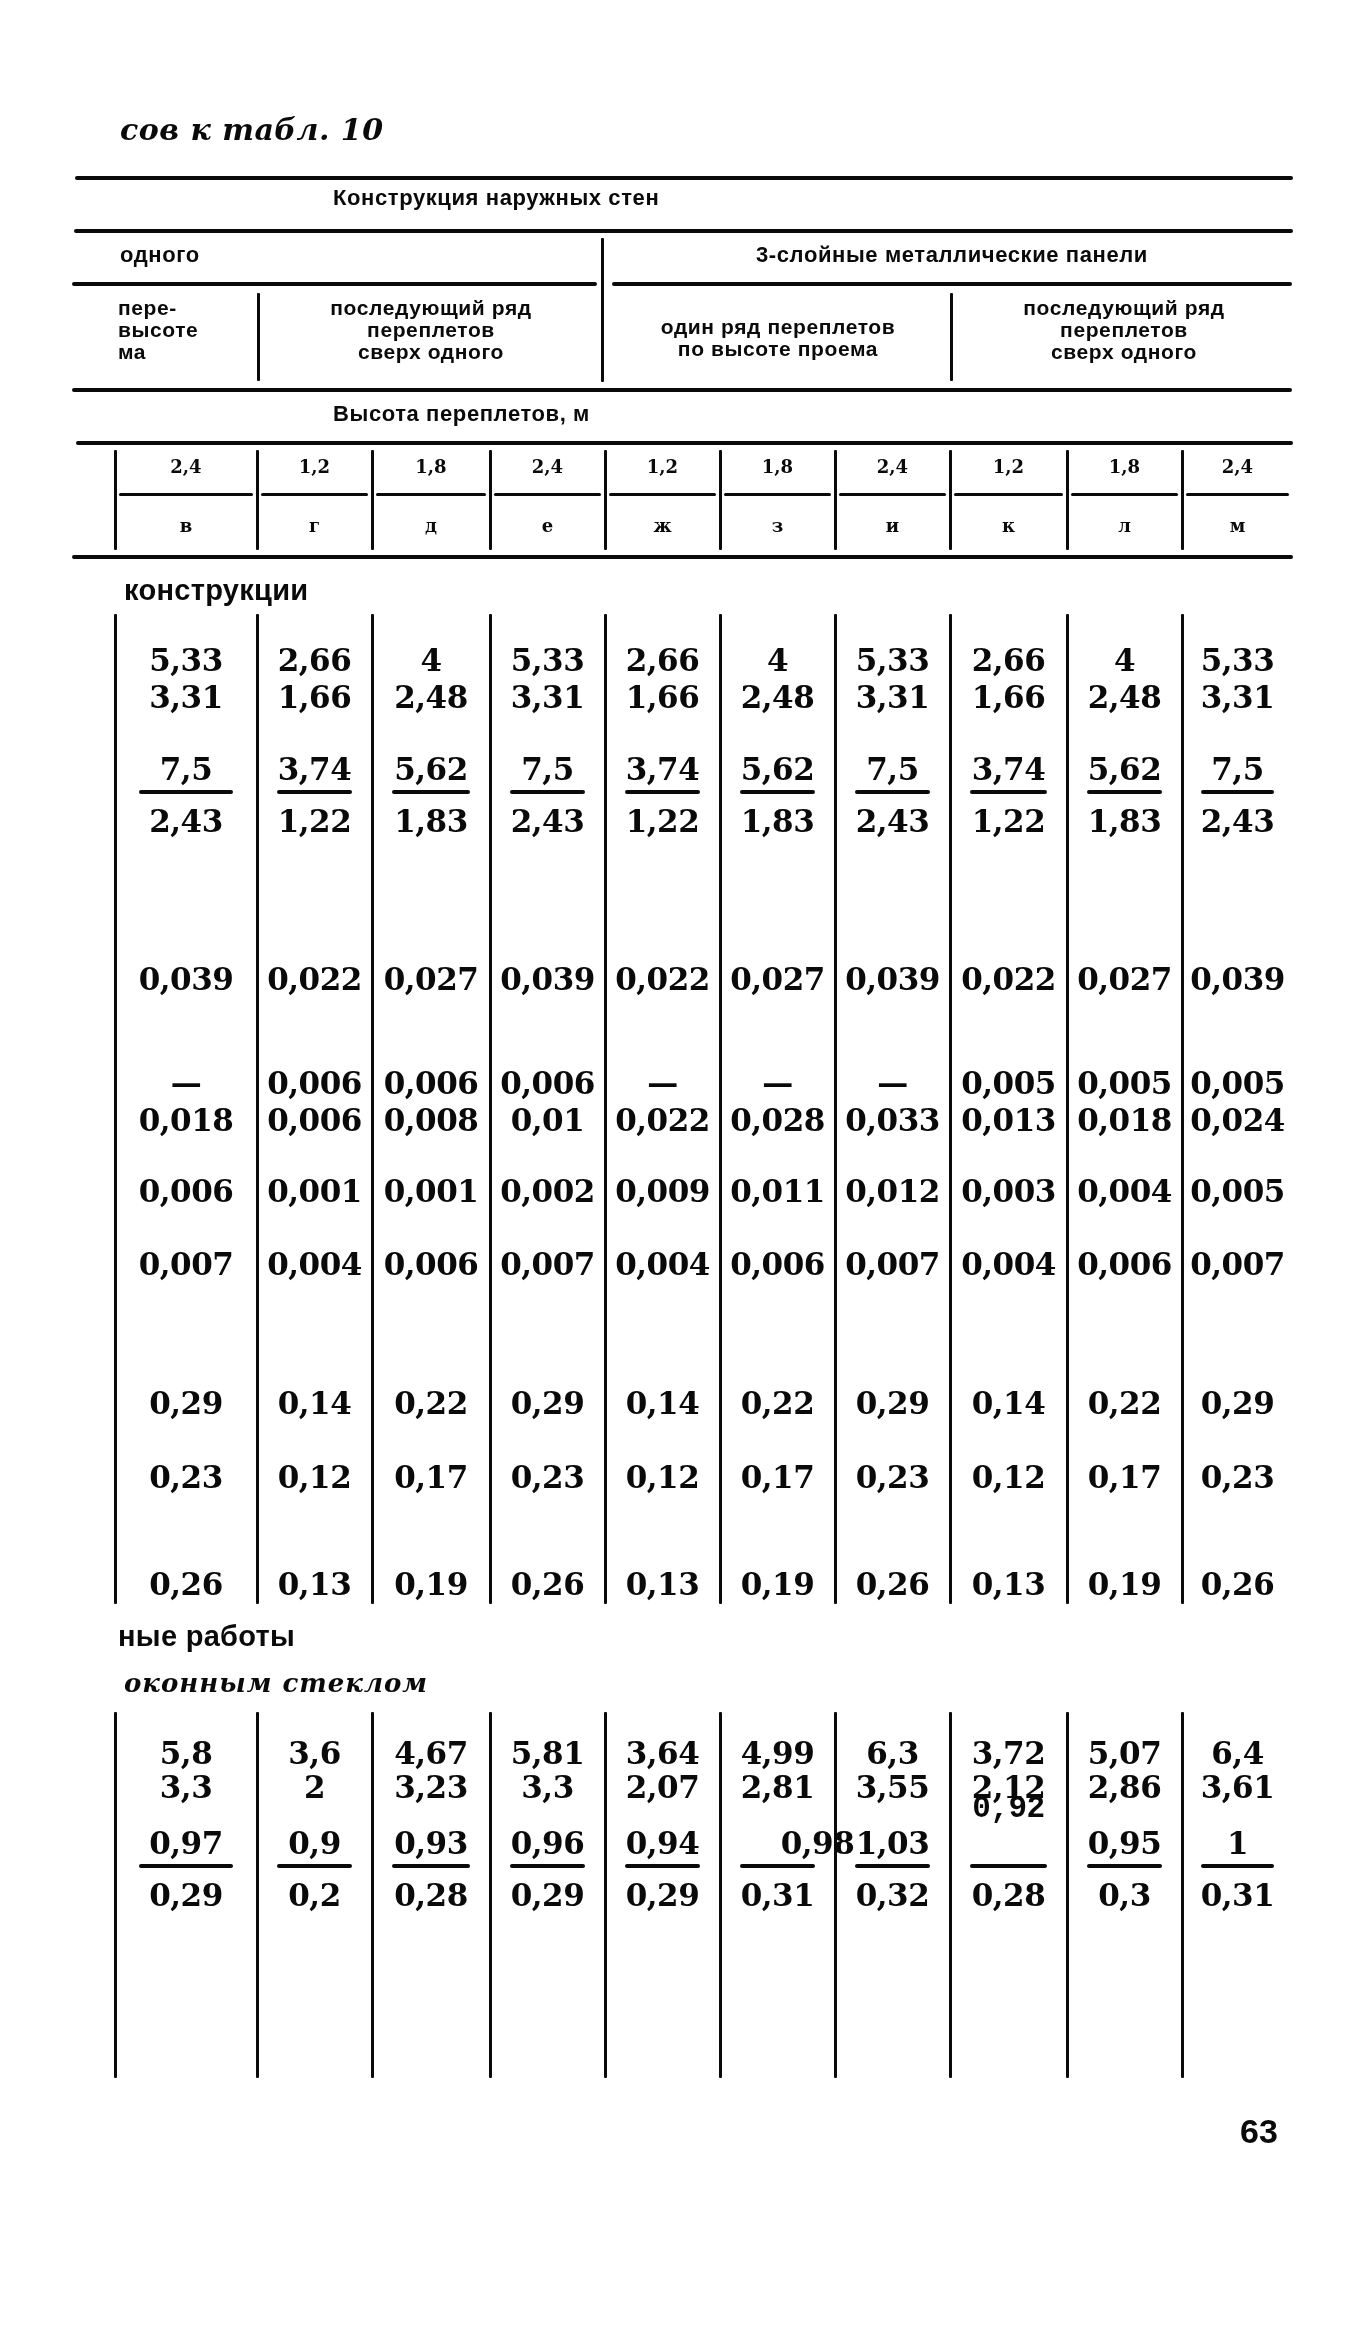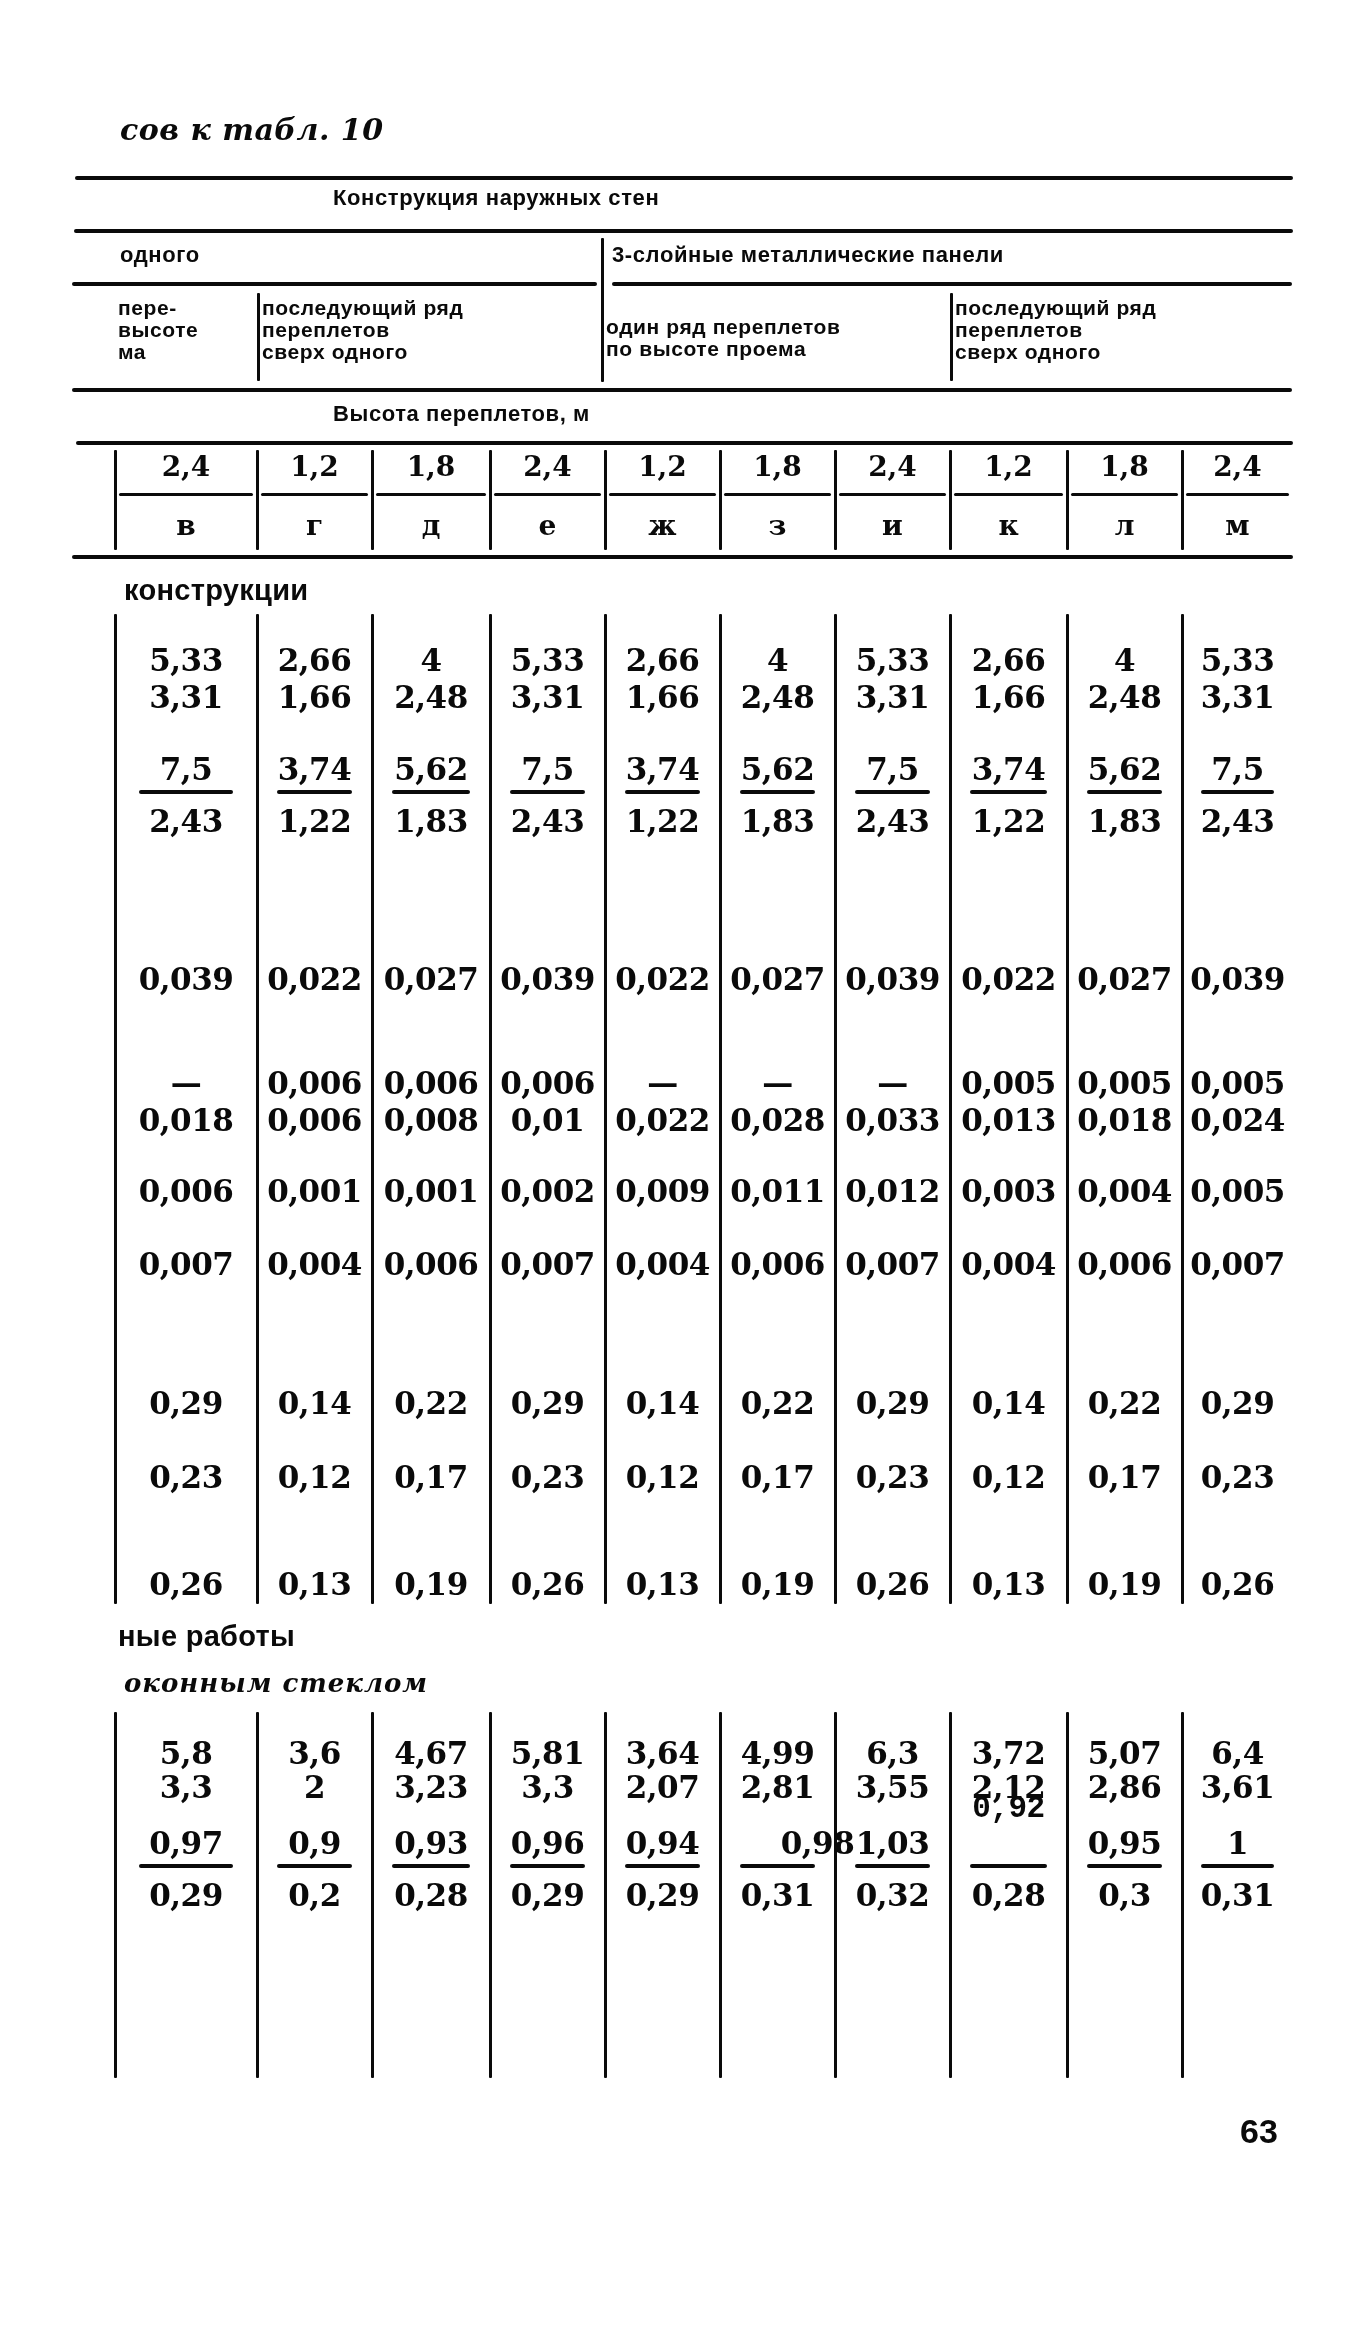--- a/index.html
+++ b/index.html
@@ -2,24 +2,24 @@
 <html><head>
 <meta charset="utf-8">
 <style>
   html, body { margin:0; padding:0; background:#ffffff; }
   body { width:1364px; height:2329px; position:relative; overflow:hidden; color:#0a0a0a; }
   .abs { position:absolute; }
   .title { left:120px; top:112px; font-family:"DejaVu Serif", serif; font-style:italic; font-weight:bold; font-size:30px; letter-spacing:0.5px; }
   .hrule { position:absolute; height:4px; background:#0a0a0a; border-radius:2px; }
   .vrule { position:absolute; width:3px; background:#0a0a0a; border-radius:1px; }
   .hdr { position:absolute; font-family:"Liberation Sans", sans-serif; font-weight:bold; font-size:22px; line-height:24px; letter-spacing:0.6px; white-space:nowrap; }
-  .hdr.center { text-align:left; }
+  .hdr.center { text-align:center; }
   .hdr.small { font-size:21px; line-height:22px; }
   .num { position:absolute; font-family:"DejaVu Serif", serif; font-weight:bold; font-size:31px; line-height:34px; text-align:center; white-space:nowrap; letter-spacing:-0.5px; }
-  .num.small { font-size:28px; line-height:24px; letter-spacing:0; }
+  .num.small { font-size:18px; line-height:24px; letter-spacing:0; }
   .frac-line { position:absolute; height:4px; background:#0a0a0a; border-radius:2px; }
   .section { position:absolute; font-family:"Liberation Sans", sans-serif; font-weight:bold; font-size:29px; letter-spacing:0.3px; }
   .section.italic { font-family:"DejaVu Serif", serif; font-style:italic; font-weight:bold; font-size:26px; letter-spacing:1px; }
   .pagenum { position:absolute; left:1240px; top:2112px; font-family:"Liberation Sans", sans-serif; font-weight:bold; font-size:34px; }
 </style>
 </head>
 <body>
 
 <div class="abs title">сов к табл. 10</div>
 

